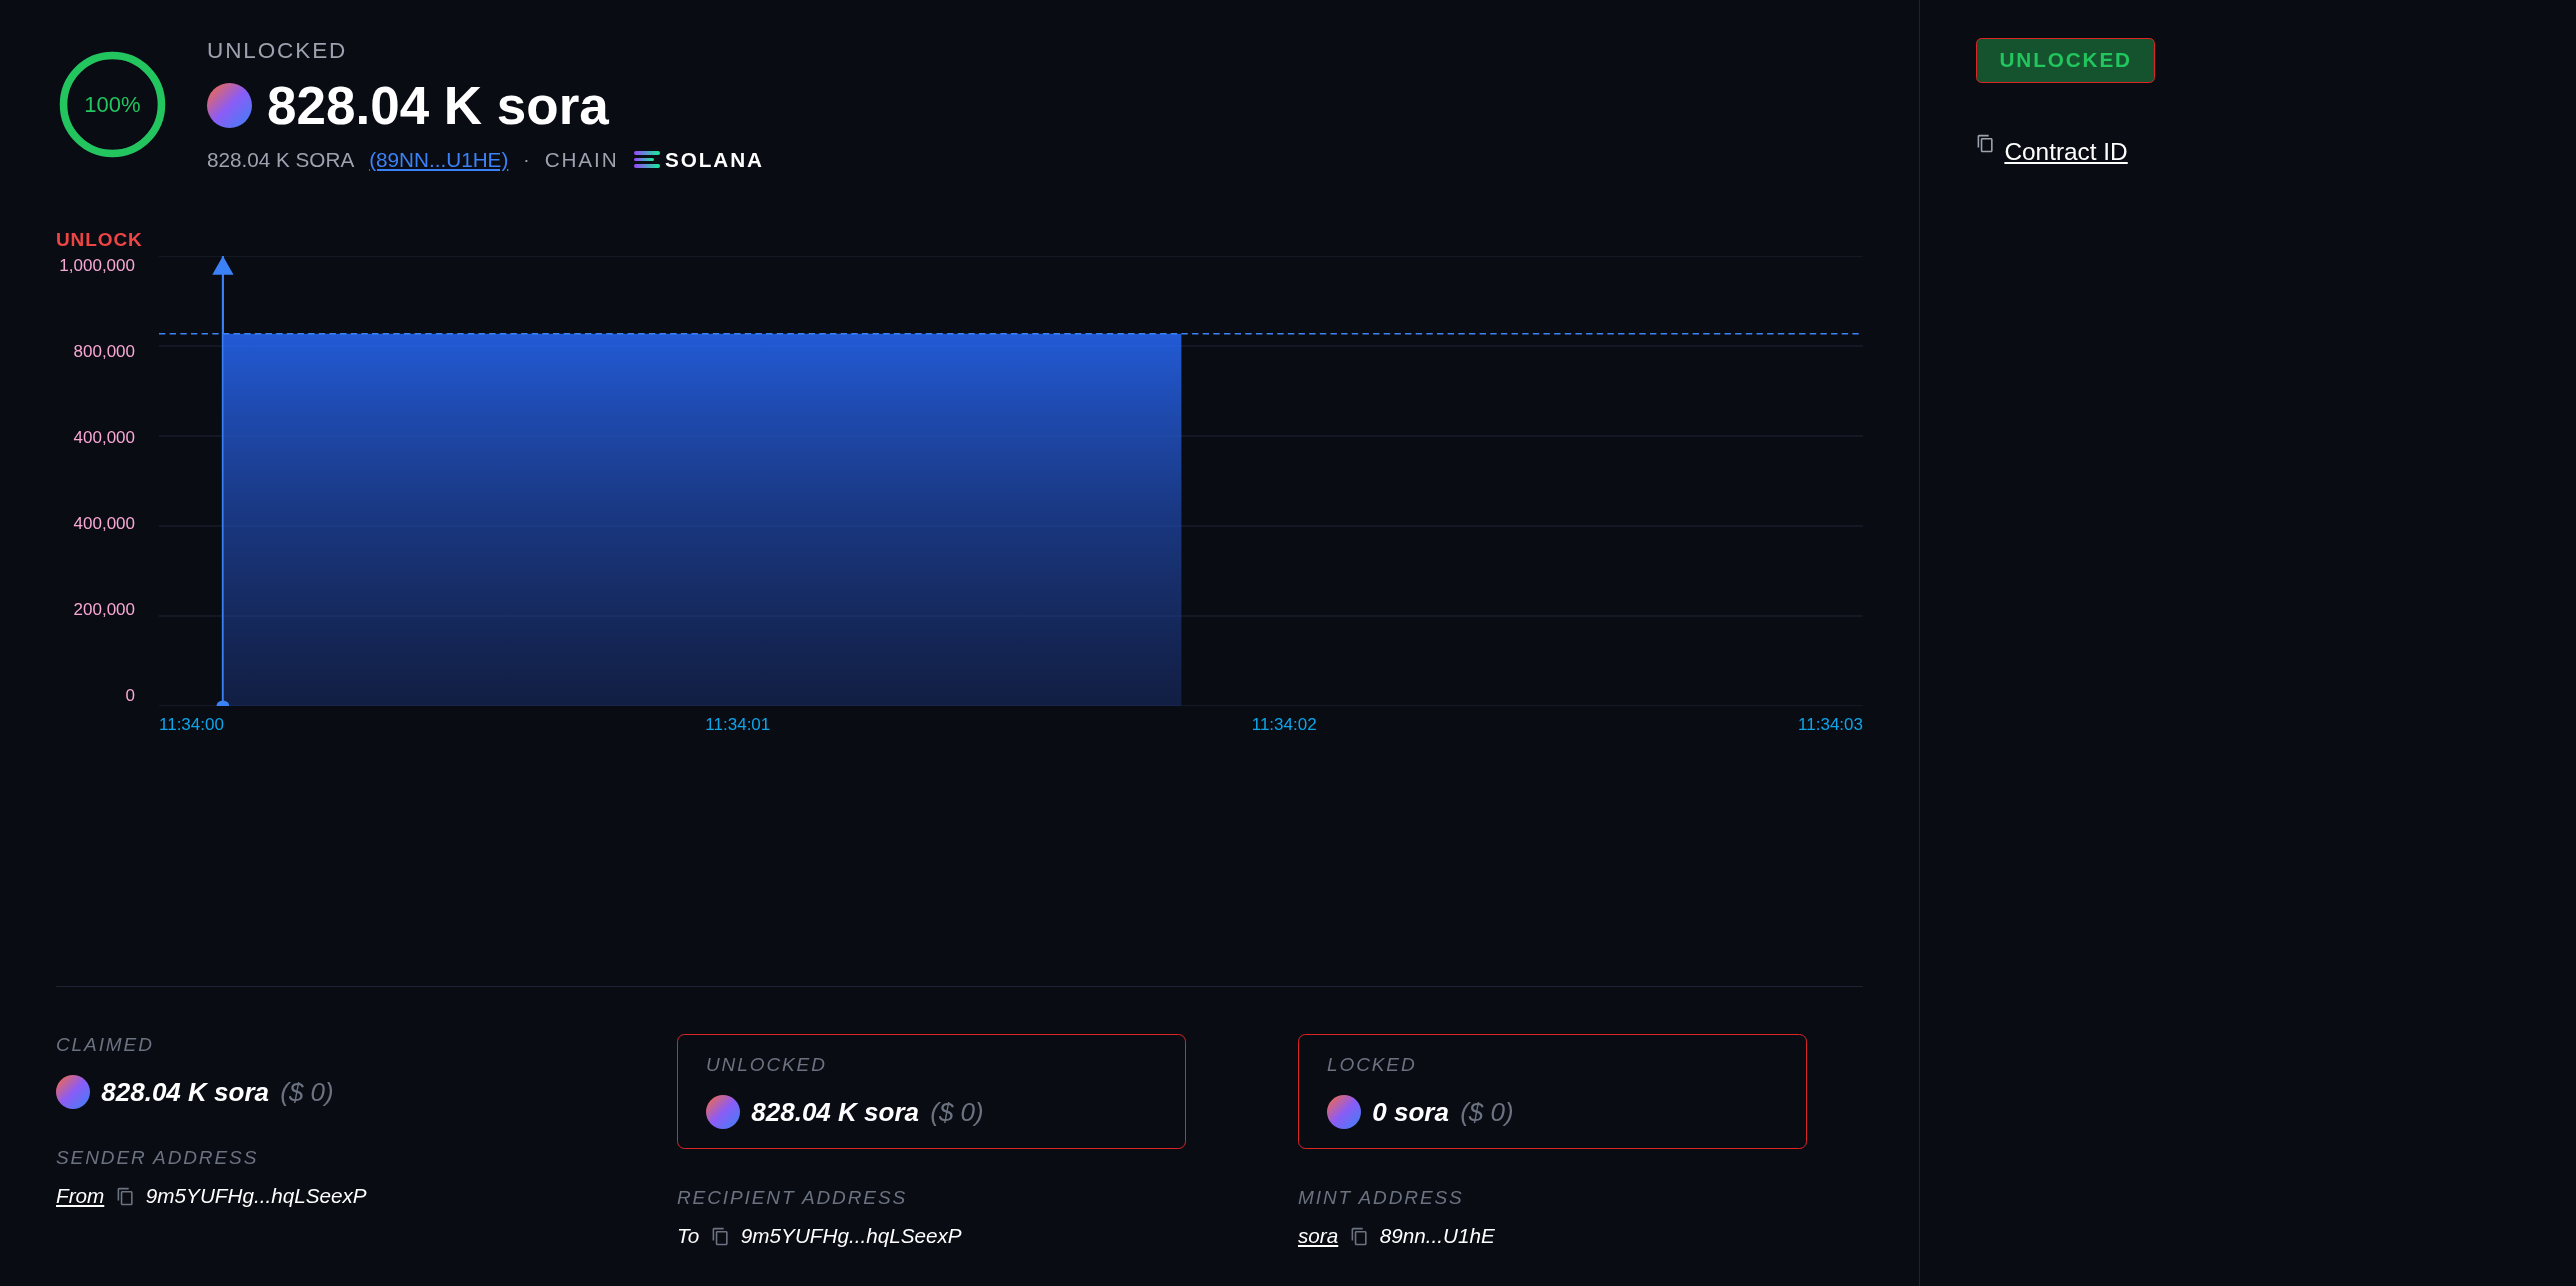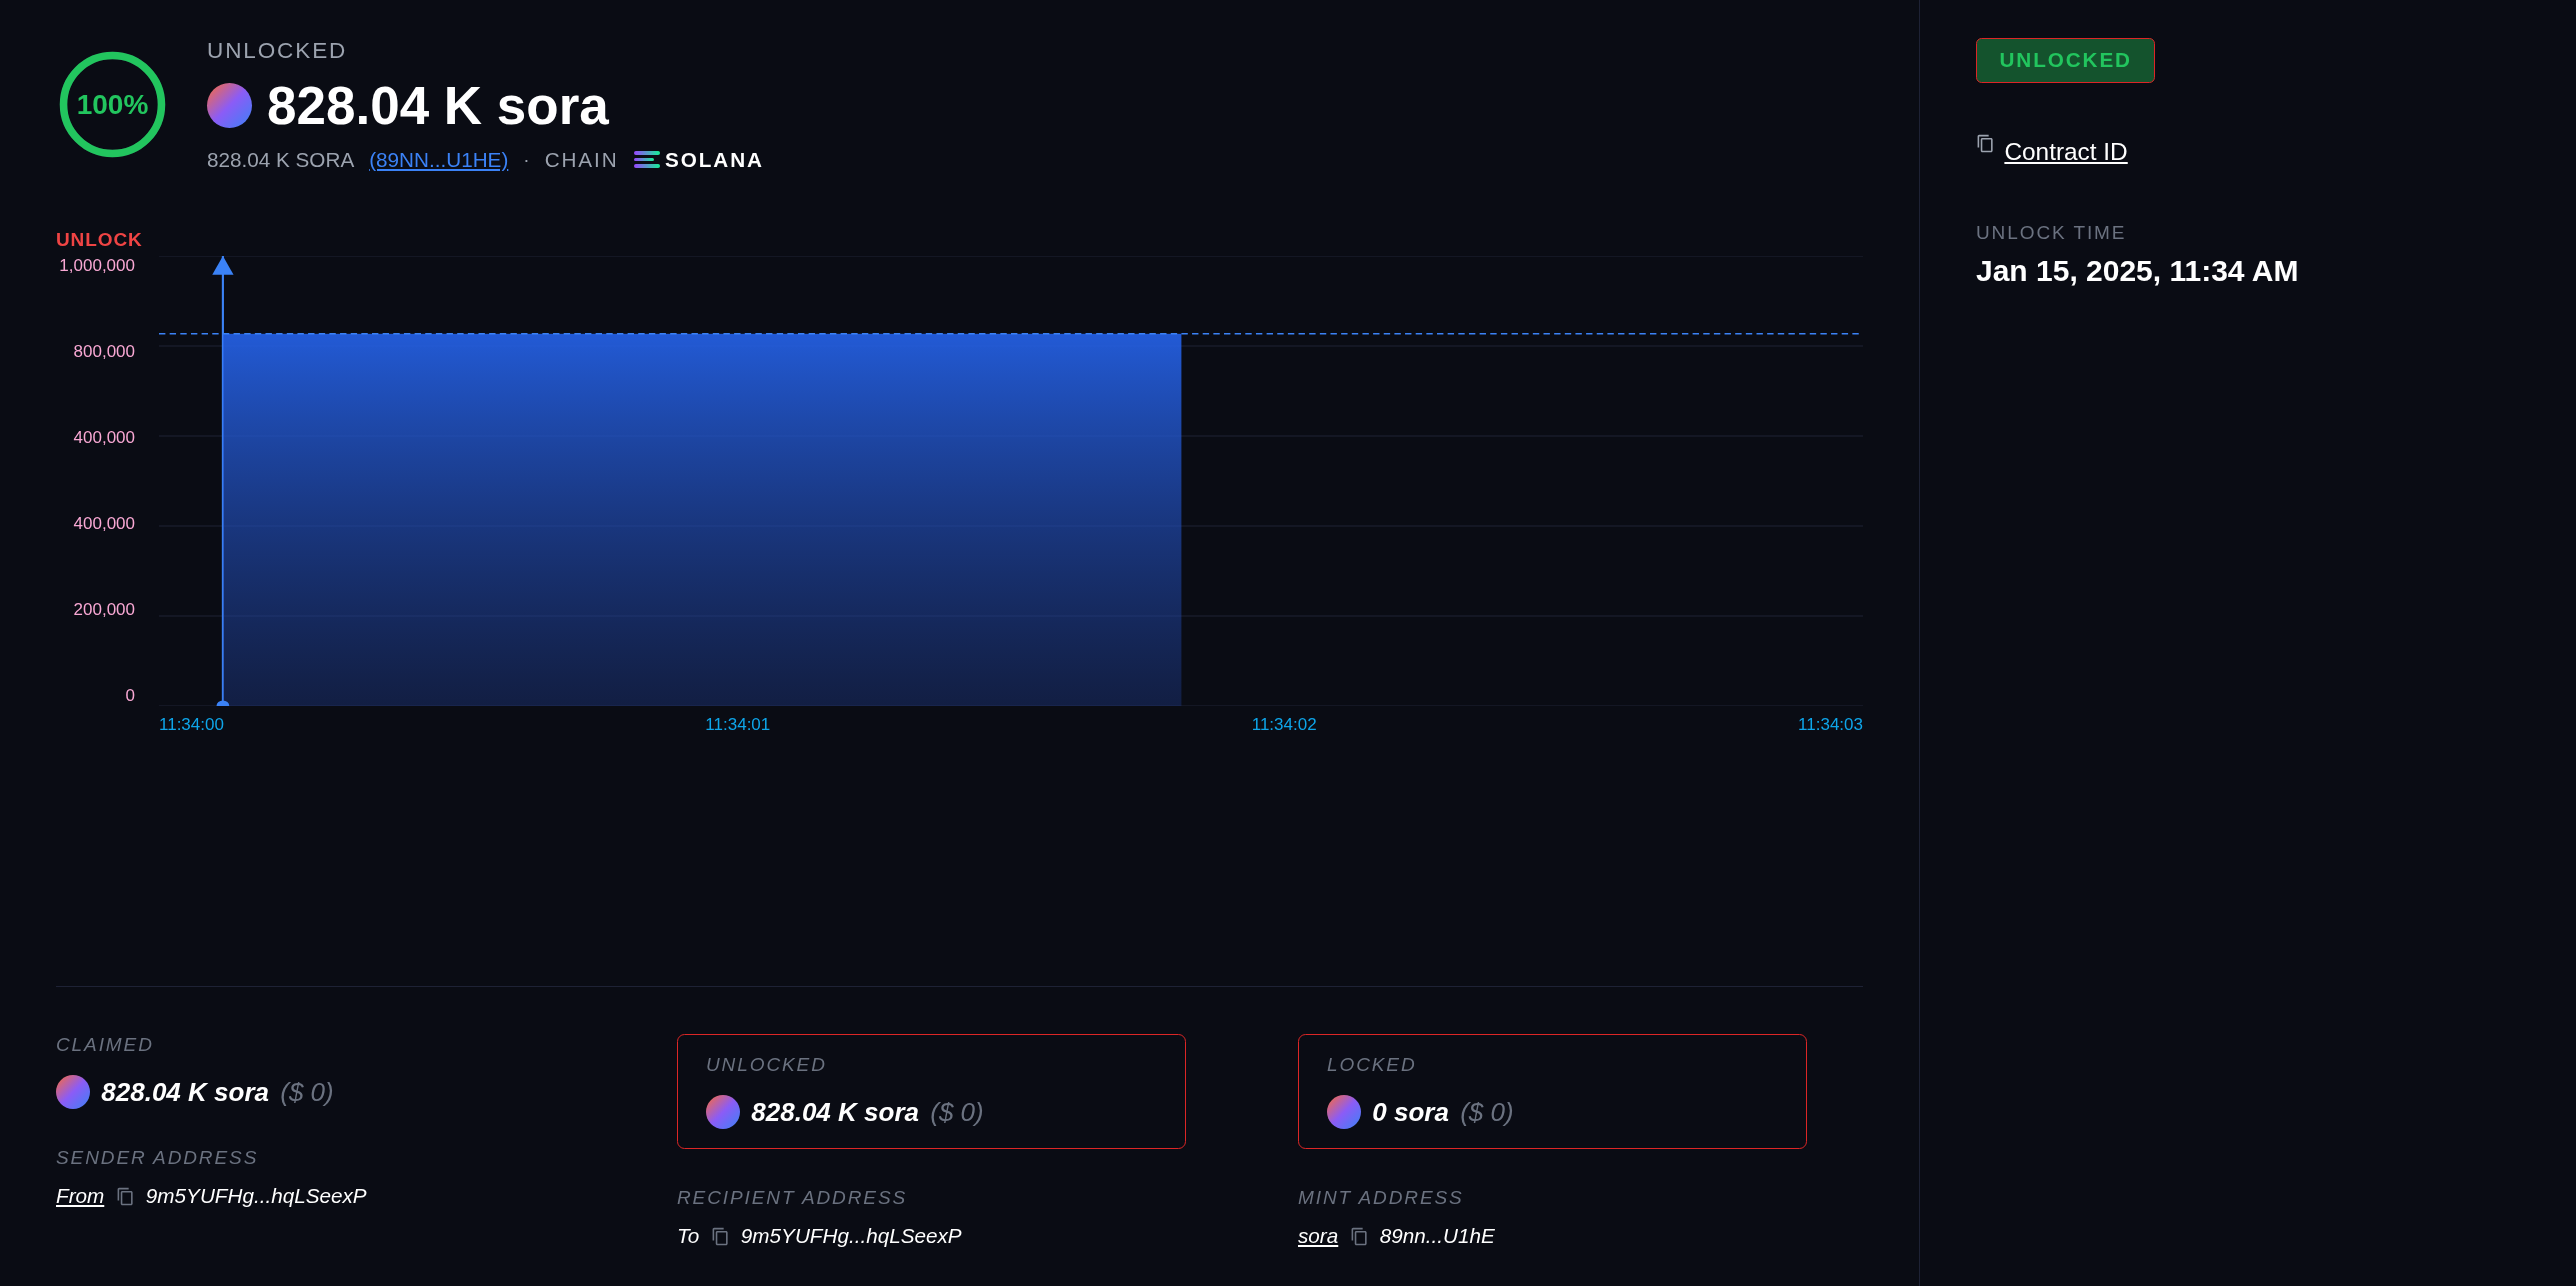--- a/index.html
+++ b/index.html
@@ -54,22 +54,22 @@
 
     .progress-circle svg {
       transform: rotate(-90deg);
     }
 
     .progress-text {
       position: absolute;
       top: 50%;
       left: 50%;
       transform: translate(-50%, -50%);
-      font-size: 28px;
-      font-weight: bold;
+      font-size: 22px;
+      font-weight: normal;
       color: #22c55e;
     }
 
     .header-info {
       display: flex;
       flex-direction: column;
       gap: 11.3px;
     }
 
     .unlocked-label {
@@ -497,19 +497,15 @@
   <div class="right-panel">
     <div>
       <span class="status-badge">UNLOCKED</span>
     </div>
     <div class="contract-id-row">
       <svg class="copy-icon" viewBox="0 0 24 24" fill="#9ca3af" width="26" height="26">
         <path d="M16 1H4C2.9 1 2 1.9 2 3v14h2V3h12V1zm3 4H8C6.9 5 6 5.9 6 7v14c0 1.1.9 2 2 2h11c1.1 0 2-.9 2-2V7c0-1.1-.9-2-2-2zm0 16H8V7h11v14z"></path>
       </svg>
       <span class="contract-id-link">Contract ID</span>
     </div>
-    <div>
-      <div class="unlock-time-label">UNLOCK TIME</div>
-      <div class="unlock-time-value">Jan 15, 2025, 11:34 AM</div>
-    </div>
   </div>
 </div>
 
 
 </body></html>

